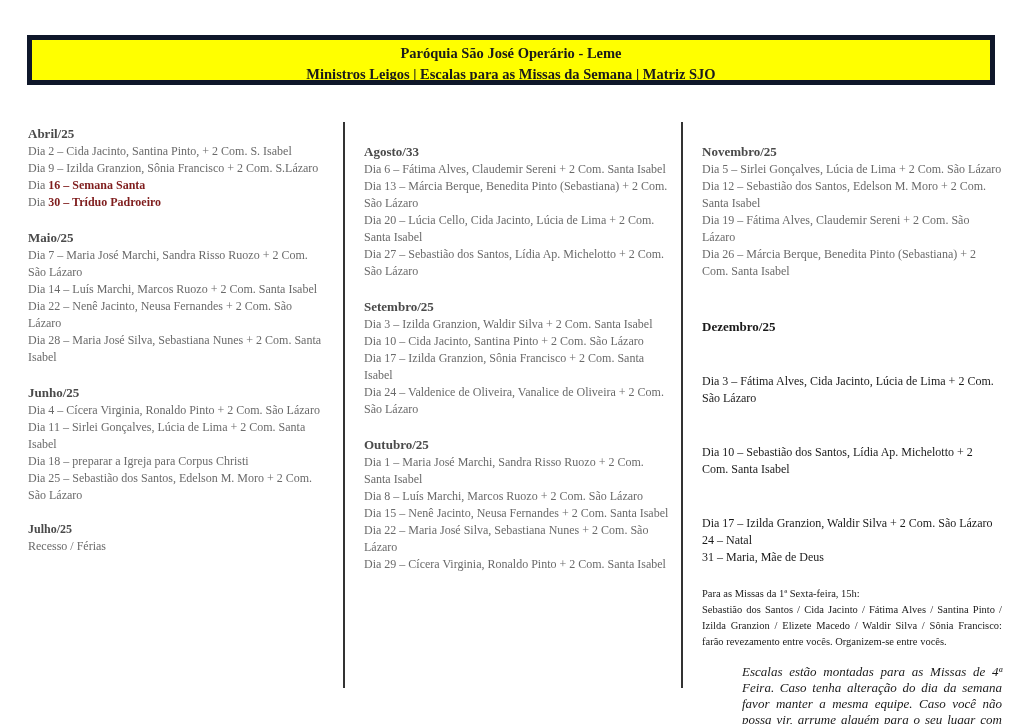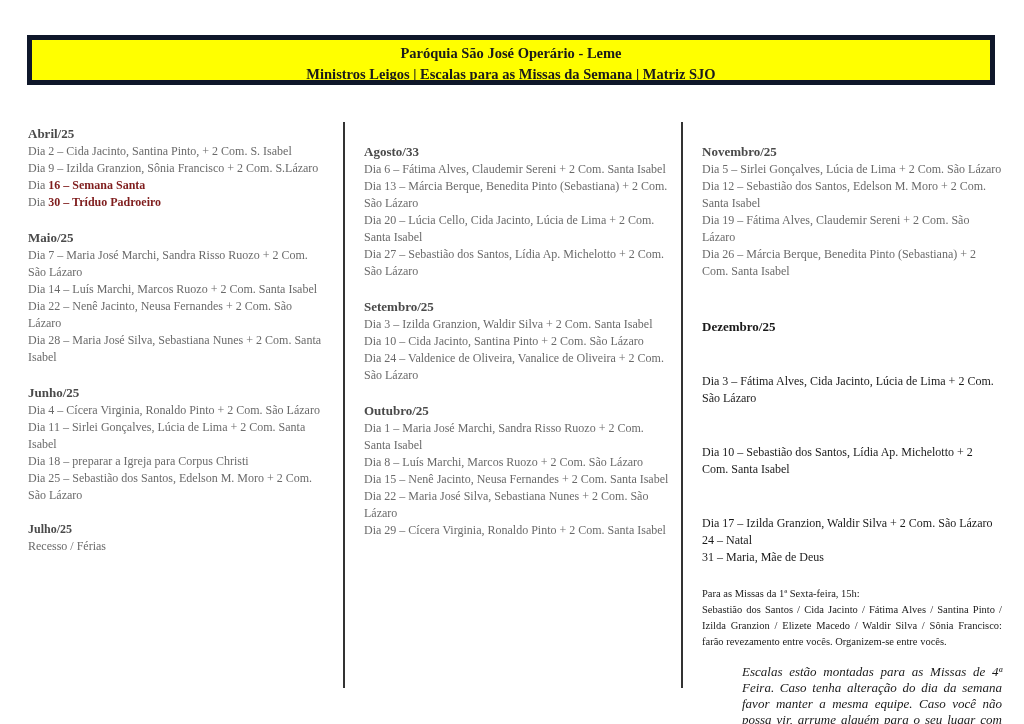--- a/index.html
+++ b/index.html
@@ -75,20 +75,21 @@
       <div class="month">Agosto/33</div>
       <div class="entry"><span>Dia 6 – Fátima Alves, Claudemir Sereni + 2 Com. Santa Isabel</span></div>
       <div class="entry"><span>Dia 13 – Márcia Berque, Benedita Pinto (Sebastiana) + 2 Com. São Lázaro</span></div>
       <div class="entry"><span>Dia 20 – Lúcia Cello, Cida Jacinto, Lúcia de Lima + 2 Com. Santa Isabel</span></div>
       <div class="entry"><span>Dia 27 – Sebastião dos Santos, Lídia Ap. Michelotto + 2 Com. São Lázaro</span></div>
     </div>
     <div class="section">
       <div class="month">Setembro/25</div>
       <div class="entry"><span>Dia 3 – Izilda Granzion, Waldir Silva + 2 Com. Santa Isabel</span></div>
       <div class="entry"><span>Dia 10 – Cida Jacinto, Santina Pinto + 2 Com. São Lázaro</span></div>
+      <div class="entry"><span>Dia 17 – Izilda Granzion, Sônia Francisco + 2 Com. Santa Isabel</span></div>
       <div class="entry"><span>Dia 24 – Valdenice de Oliveira, Vanalice de Oliveira + 2 Com. São Lázaro</span></div>
     </div>
     <div class="section">
       <div class="month">Outubro/25</div>
       <div class="entry"><span>Dia 1 – Maria José Marchi, Sandra Risso Ruozo + 2 Com. Santa Isabel</span></div>
       <div class="entry"><span>Dia 8 – Luís Marchi, Marcos Ruozo + 2 Com. São Lázaro</span></div>
       <div class="entry"><span>Dia 15 – Nenê Jacinto, Neusa Fernandes + 2 Com. Santa Isabel</span></div>
       <div class="entry"><span>Dia 22 – Maria José Silva, Sebastiana Nunes + 2 Com. São Lázaro</span></div>
       <div class="entry"><span>Dia 29 – Cícera Virginia, Ronaldo Pinto + 2 Com. Santa Isabel</span></div>
     </div>

